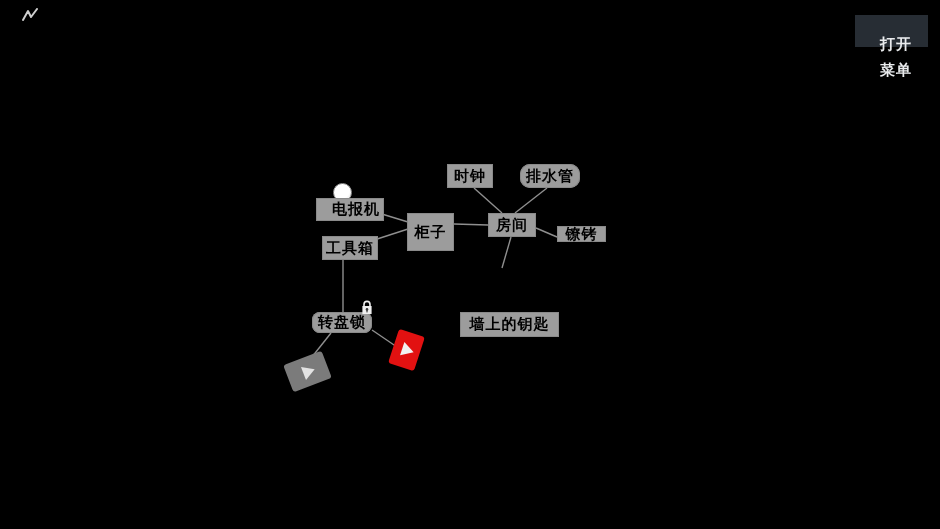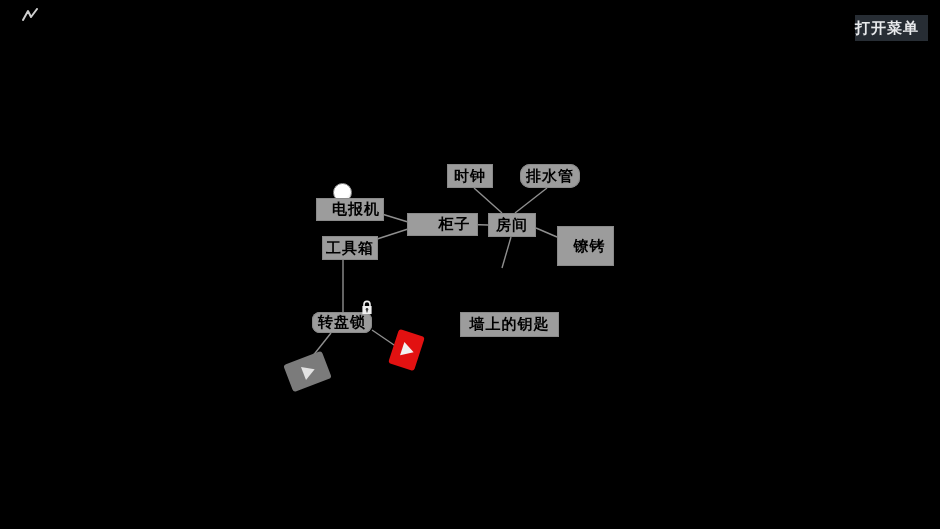--- a/index.html
+++ b/index.html
@@ -7,39 +7,39 @@
     position:relative;width:940px;height:529px;background:#000;overflow:hidden;
     font-family:"Liberation Sans","DejaVu Sans",sans-serif;
   }
   
   .corner-mark{position:absolute;left:20px;top:6px;width:22px;height:20px;opacity:.92;}
   
   .menu-btn{
     position:absolute;left:855px;top:15px;width:73px;height:26px;
     background:#272d34;color:#e9ebed;border:0;cursor:pointer;
     font-size:15px;font-weight:bold;letter-spacing:1px;line-height:26px;
-    text-align:left;padding:0;
+    text-align:right;padding:16px;
   }
   
   .edges{position:absolute;left:0;top:0;width:940px;height:529px;pointer-events:none;}
   .edges line{stroke:#8f8f8f;stroke-width:1.4;}
   
   .node{
     position:absolute;background:#9c9c9c;color:#000000;
     display:flex;align-items:center;justify-content:center;
     font-size:15px;font-weight:bold;letter-spacing:1px;
     z-index:2;cursor:pointer;box-shadow:0 0 0 1px #8a8a8a inset;
   }
   .n-dianbaoji{left:316px;top:198px;width:56px;height:23px;padding-left:12px;}
   .n-gongjuxiang{left:316px;top:236px;width:56px;height:24px;margin-left:6px;}
-  .n-guizi{left:407px;top:213px;width:47px;height:23px;padding-left:24px;}
+  .n-guizi{left:407px;top:213px;width:47px;height:38px;}
   .n-shizhong{left:447px;top:164px;width:46px;height:24px;}
   .n-paishuiguan{left:520px;top:164px;width:60px;height:24px;border-radius:10px;}
   .n-fangjian{left:488px;top:213px;width:48px;height:24px;}
-  .n-liaokao{left:557px;top:226px;width:49px;height:40px;padding-left:8px;}
+  .n-liaokao{left:557px;top:226px;width:49px;height:16px;}
   .n-qiangshangdeyaoshi{left:460px;top:268px;width:99px;height:25px;margin-top:44px;}
   .n-zhuanpansuo{left:312px;top:312px;width:60px;height:21px;border-radius:8px;}
   
   .notif-dot{
     position:absolute;left:333px;top:183px;width:17px;height:17px;border-radius:50%;
     background:radial-gradient(circle at 45% 38%,#ffffff 0 55%,#d9d9d9 100%);
     border:1px solid #9a9a9a;z-index:1;
   }
   
   .lock{position:absolute;left:360px;top:300px;width:14px;height:15px;z-index:3;}

